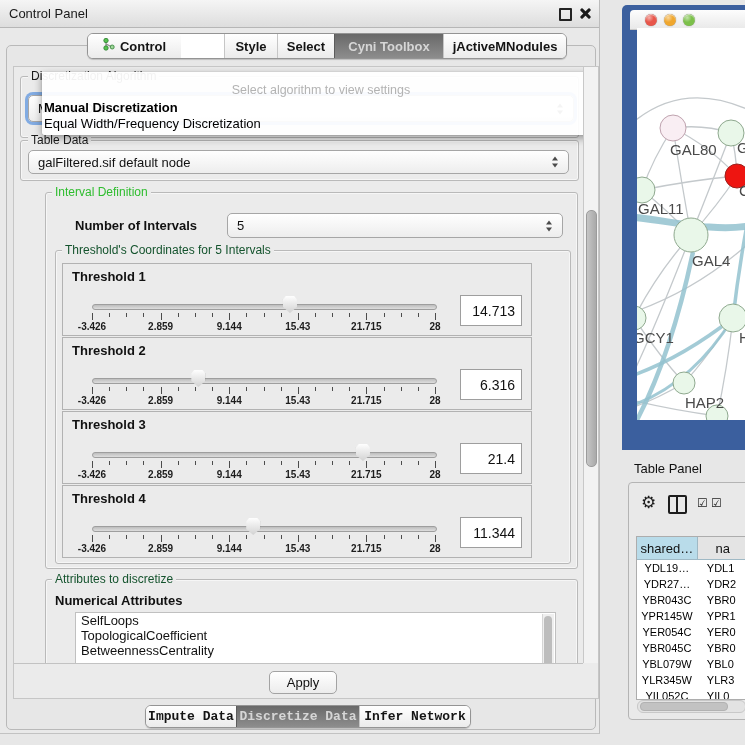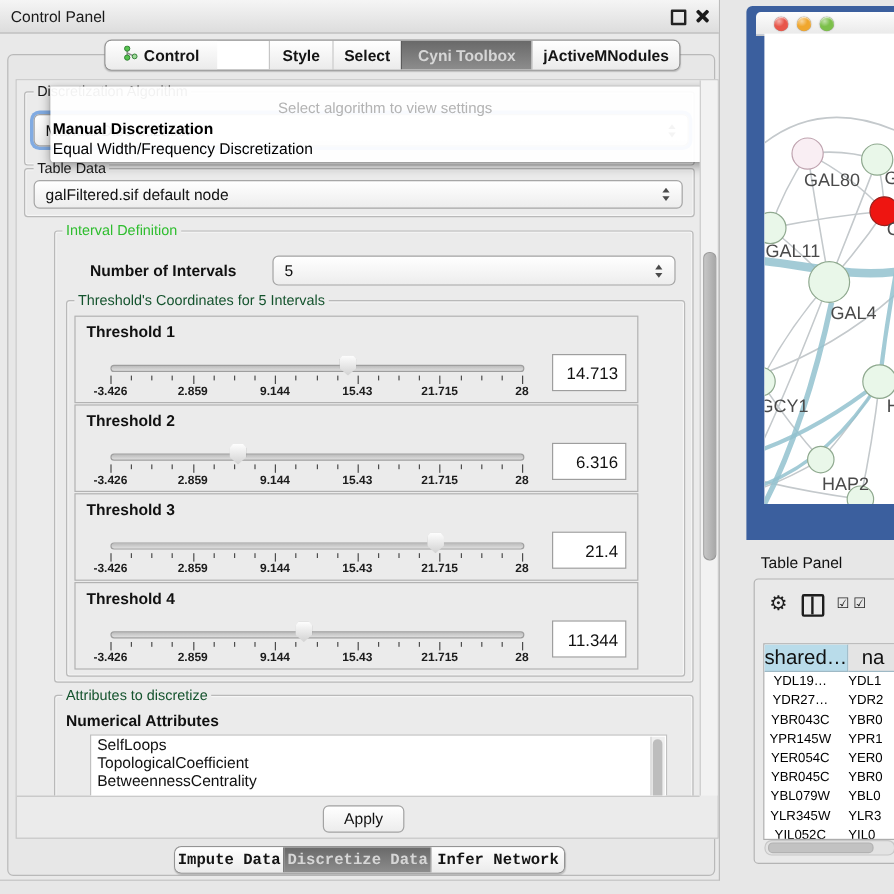--- a/index.html
+++ b/index.html
@@ -112,21 +112,21 @@
   #tp-title{position:absolute;left:634px;top:461px;font-size:13px;color:#111;}
   #tpanel{position:absolute;left:628px;top:482px;width:120px;height:236px;background:#e9e9e9;
       border:1px solid #b4b4b4;border-radius:4px;}
   .tb-icon{position:absolute;color:#1d1d1d;}
   #col-icon{position:absolute;left:668px;top:495px;width:15px;height:15px;border:2px solid #1d1d1d;border-radius:2px;}
   #col-icon:before{content:"";position:absolute;left:6px;top:0;width:2px;height:15px;background:#1d1d1d;}
   #tbl{position:absolute;left:636px;top:536px;width:112px;height:162px;background:#fff;
       border:1px solid #adadad;overflow:hidden;}
   .tbl-header{display:flex;height:23px;}
   .tbl-hcell{box-sizing:border-box;border-right:1px solid #9fb9c5;border-bottom:1px solid #9fb9c5;
-      font-size:17px;display:flex;align-items:center;justify-content:center;color:#111;}
+      font-size:13px;display:flex;align-items:center;justify-content:center;color:#111;}
   .tbl-row{display:flex;height:16px;}
   .tbl-cell{box-sizing:border-box;font-size:11px;line-height:16px;white-space:nowrap;overflow:hidden;color:#000;}
   #hscroll{position:absolute;left:637px;top:700px;width:107px;height:11px;background:#e3e3e3;
       border:1px solid #c8c8c8;border-radius:6px;}
   #hscroll-thumb{position:absolute;left:2px;top:1px;width:86px;height:7px;border-radius:4px;background:#c2c2c2;border:1px solid #b2b2b2;}
 
   svg text{font-family:"Liberation Sans",sans-serif;}
 </style>
 </head>
 <body>

